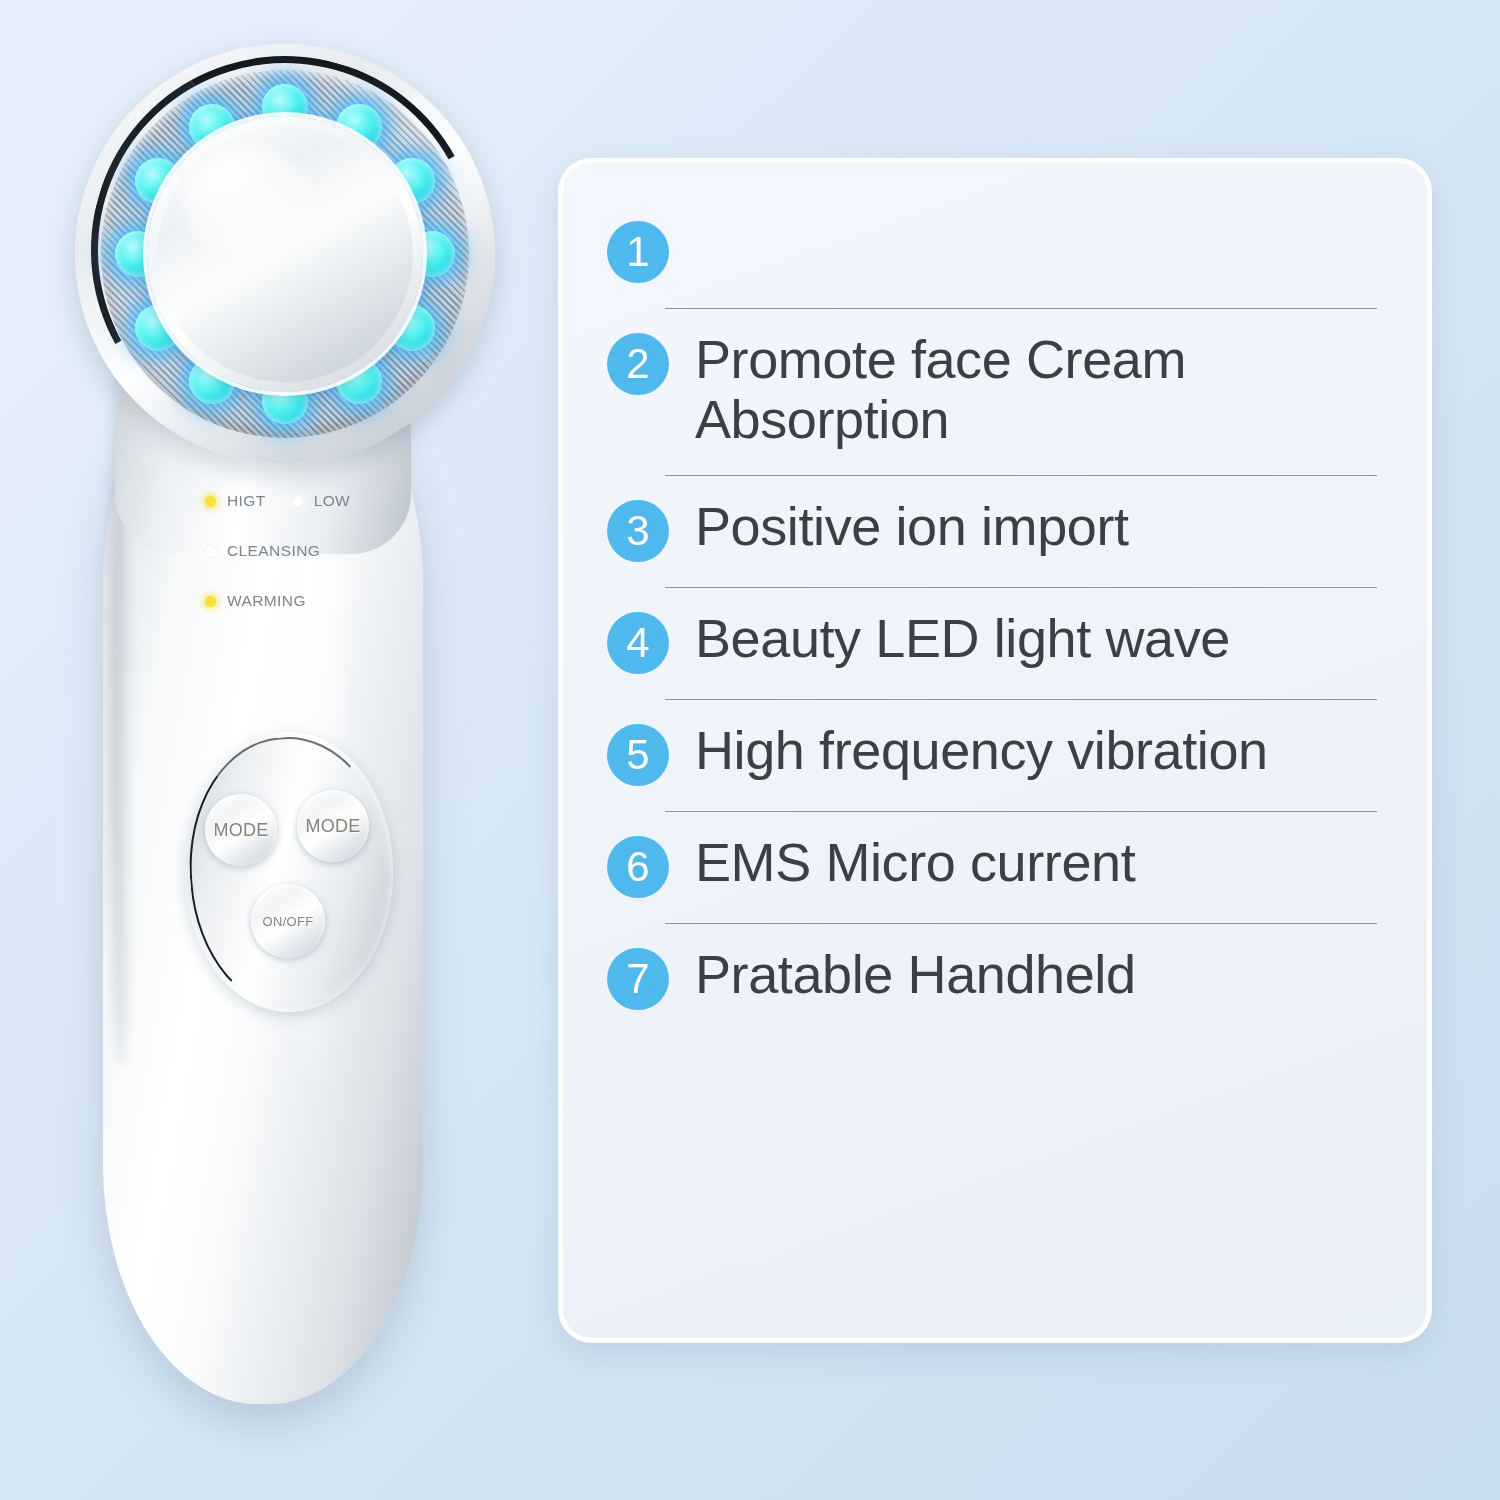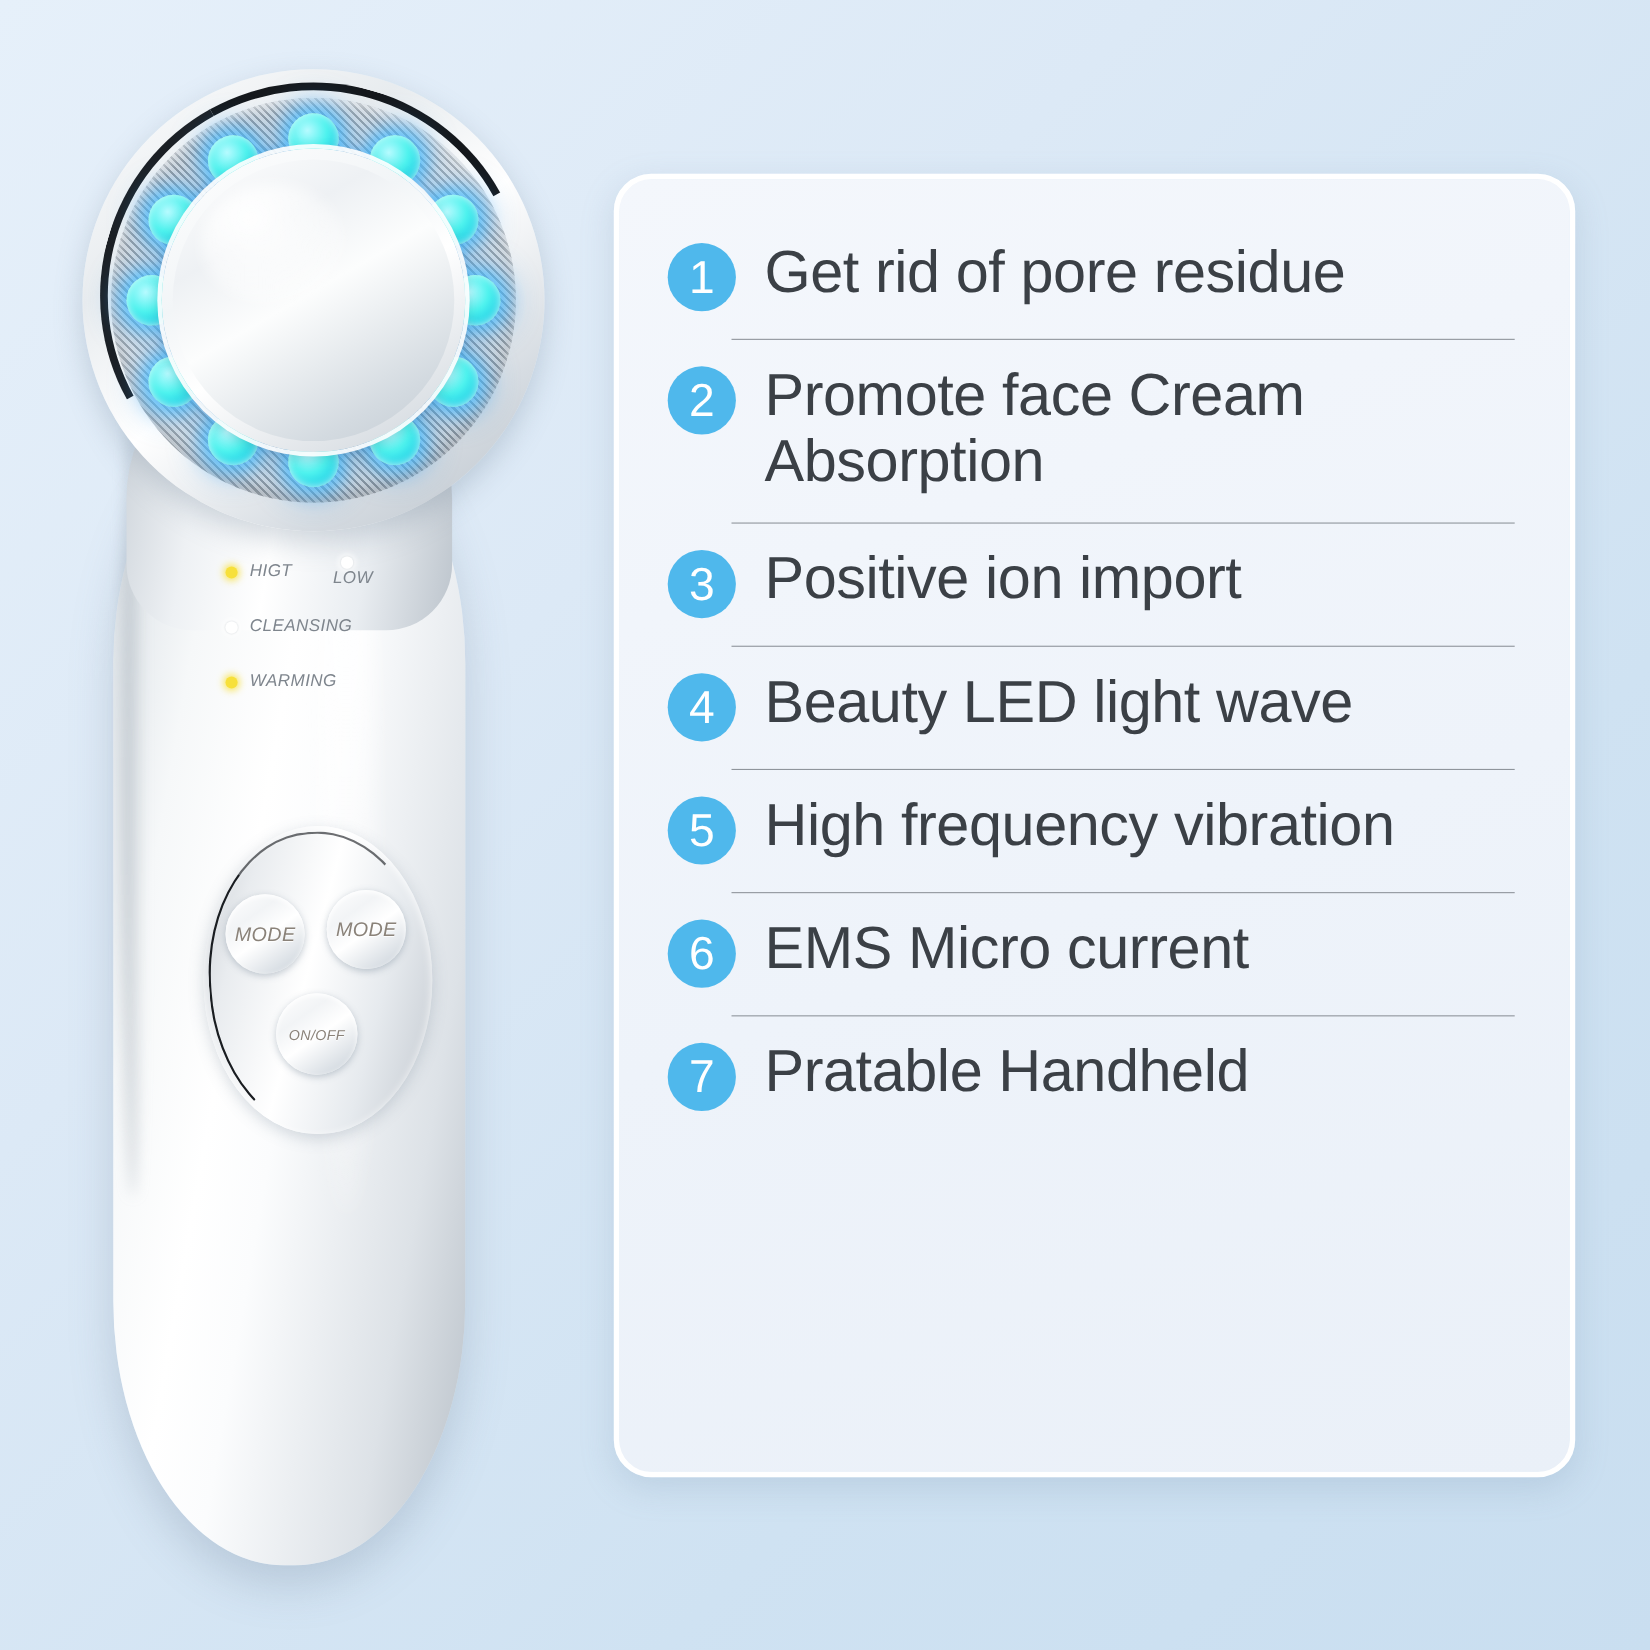--- a/index.html
+++ b/index.html
@@ -10,24 +10,23 @@
     font-family: "Liberation Sans", sans-serif;
     background: linear-gradient(135deg, #e6f0fa 0%, #dce9f6 35%, #cfe2f2 70%, #c9def0 100%);
     overflow: hidden;
     position: relative;
   }
 
   
   #device {
     position: absolute;
     left: 75px;
-    top: 63px;
+    top: 44px;
     width: 420px;
     height: 1320px;
-    font-style: italic;
   }
 
   
   .device-body {
     position: absolute;
     left: 28px;
     top: 300px;
     width: 320px;
     height: 1060px;
     border-radius: 155px / 240px;
@@ -199,21 +198,21 @@
                 0 0 1px 1px rgba(150,160,170,0.35);
   }
   .status-label {
     margin-left: 11px;
     font-size: 15.5px;
     letter-spacing: 0.4px;
     color: #7e858d;
     font-family: "Liberation Sans", sans-serif;
     white-space: nowrap;
   }
-  .status-item.second { margin-left: 26px; flex-direction: column; }
+  .status-item.second { margin-left: 26px; }
 
   
   .btn-panel {
     position: absolute;
     left: 110px;
     top: 688px;
     width: 208px;
     height: 280px;
     border-radius: 104px / 140px;
     background: linear-gradient(105deg,#c9ced4 0%, #e9ecef 20%, #ffffff 46%, #e6eaee 72%, #c2c8cf 100%);
@@ -370,21 +369,20 @@
     <div class="pbtn level">MODE</div>
     <div class="pbtn onoff">ON/OFF</div>
   </div>
 
 </div>
 
 <div id="panel">
 
   <div class="feature">
     <div class="badge">1</div>
-    <div class="feature-text">Get rid of pore residue</div>
   </div>
   <div class="divider"></div>
 
   <div class="feature">
     <div class="badge">2</div>
     <div class="feature-text">Promote face Cream Absorption</div>
   </div>
   <div class="divider"></div>
 
   <div class="feature">

